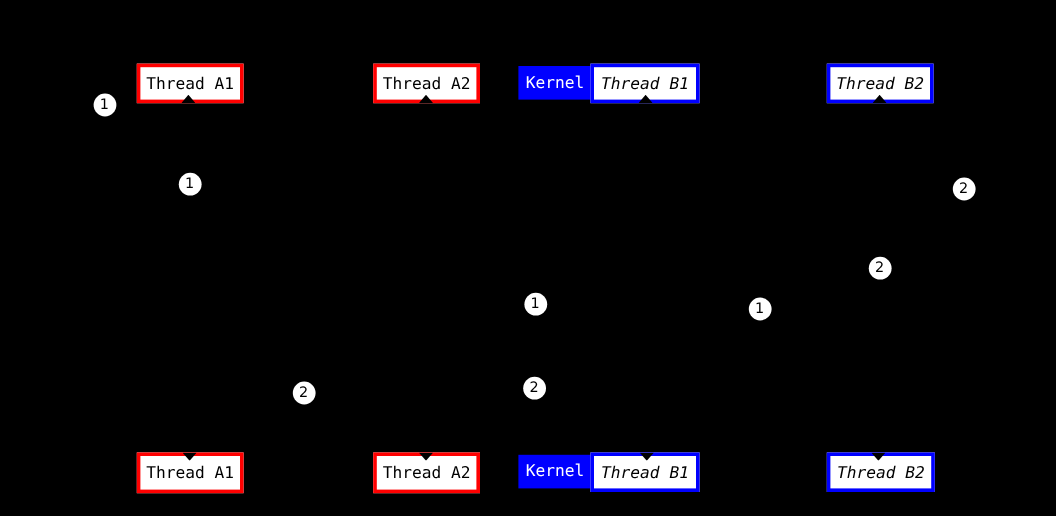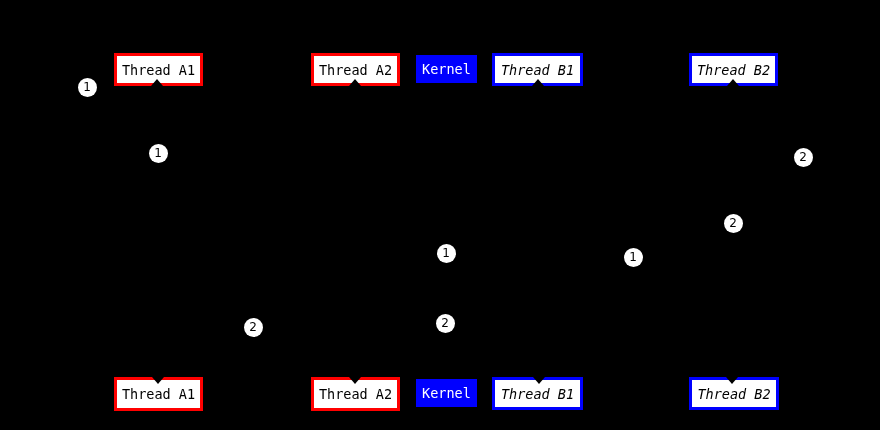--- a/index.html
+++ b/index.html
@@ -31,20 +31,21 @@
   }
   .node.blue-outline {
     background: var(--node_fill);
     border: 3px solid var(--blue);
     color: var(--node_text);
     font-style: italic;
   }
   .node.kernel-solid {
     background: var(--kernel_fill);
     color: var(--kernel_text);
+    margin-left: 16px;
   }
   .notch {
     position: absolute;
     width: 12px;
     height: 7px;
     background: var(--connector);
   }
   .notch.bottom { clip-path: polygon(50% 0, 0 100%, 100% 100%); }
   .notch.top    { clip-path: polygon(0 0, 100% 0, 50% 100%); }
   .marker {

